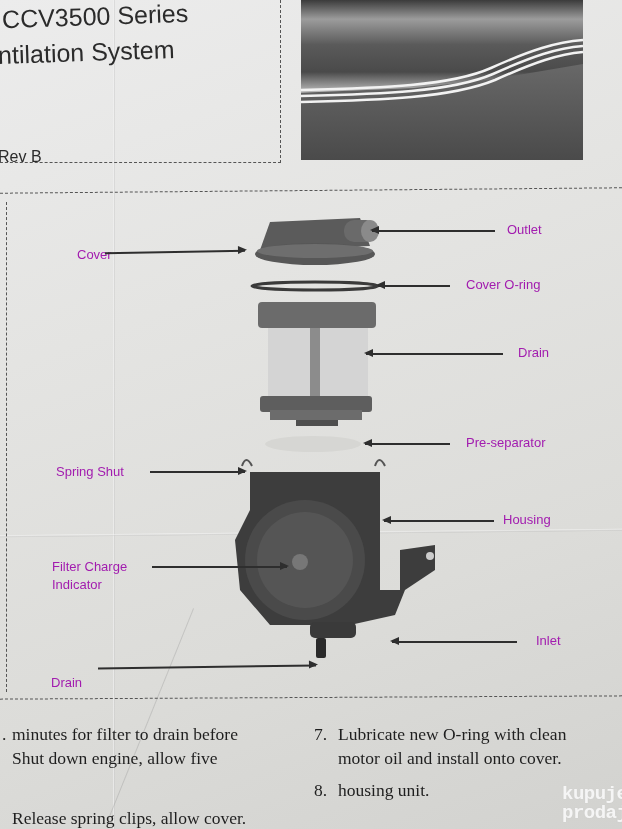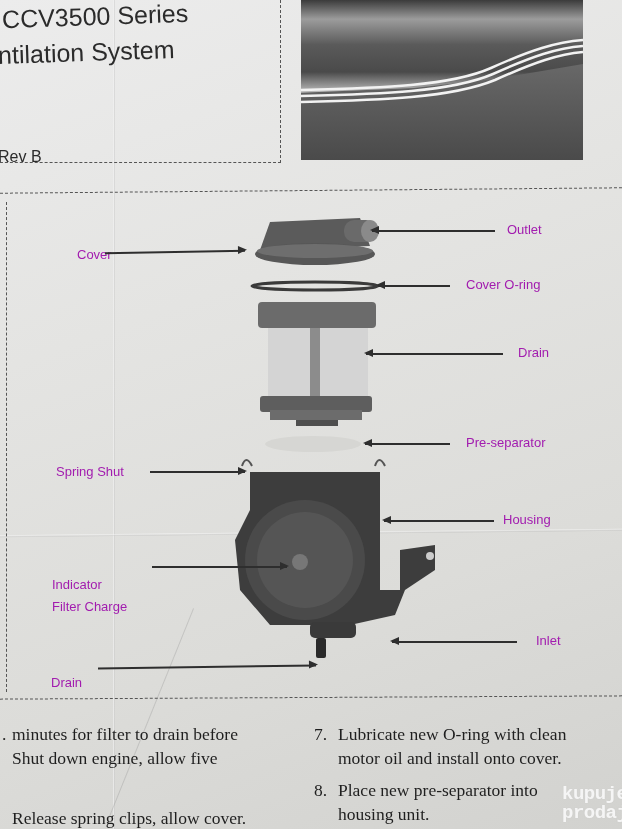--- a/index.html
+++ b/index.html
@@ -104,21 +104,21 @@
     <path d="M145 256 q4 -12 10 0" stroke="#555" stroke-width="2" fill="none"></path>
   </g>
 </svg>
 
 <div class="label" style="left:60px;top:246px;margin-left:17px;">Cover</div>
 <div class="leader right" style="left:105px;top:251px;width:140px;transform:rotate(-1deg);"></div>
 
 <div class="label" style="left:56px;top:463px;">Spring Shut</div>
 <div class="leader right" style="left:150px;top:471px;width:95px;"></div>
 
-<div class="label" style="left:52px;top:558px;margin-top:40px;">Filter Charge</div>
+<div class="label" style="left:52px;top:558px;">Filter Charge</div>
 <div class="label" style="left:52px;top:576px;">Indicator</div>
 <div class="leader right" style="left:152px;top:566px;width:135px;"></div>
 
 <div class="label" style="left:51px;top:660px;margin-top:14px;">Drain</div>
 <div class="leader right" style="left:98px;top:666px;width:218px;transform:rotate(-0.8deg);"></div>
 
 <div class="leader left" style="left:372px;top:230px;width:123px;"></div>
 <div class="label" style="left:507px;top:221px;">Outlet</div>
 
 <div class="leader left" style="left:378px;top:285px;width:72px;"></div>
@@ -147,21 +147,20 @@
   <div class="step" style="left:12px;top:84px;">
     <div>Release spring clips, allow cover.</div>
   </div>
   <div class="step" style="left:338px;top:0;">
     <span class="num">7.</span>
     <div>Lubricate new O-ring with clean</div>
     <div>motor oil and install onto cover.</div>
   </div>
   <div class="step" style="left:338px;top:56px;">
     <span class="num">8.</span>
-    <div>Place new pre-separator into</div>
     <div>housing unit.</div>
   </div>
 </div>
 
 <div class="watermark">
   <div>kupujem</div>
   <div>prodajem</div>
 </div>
 
 </body></html>

